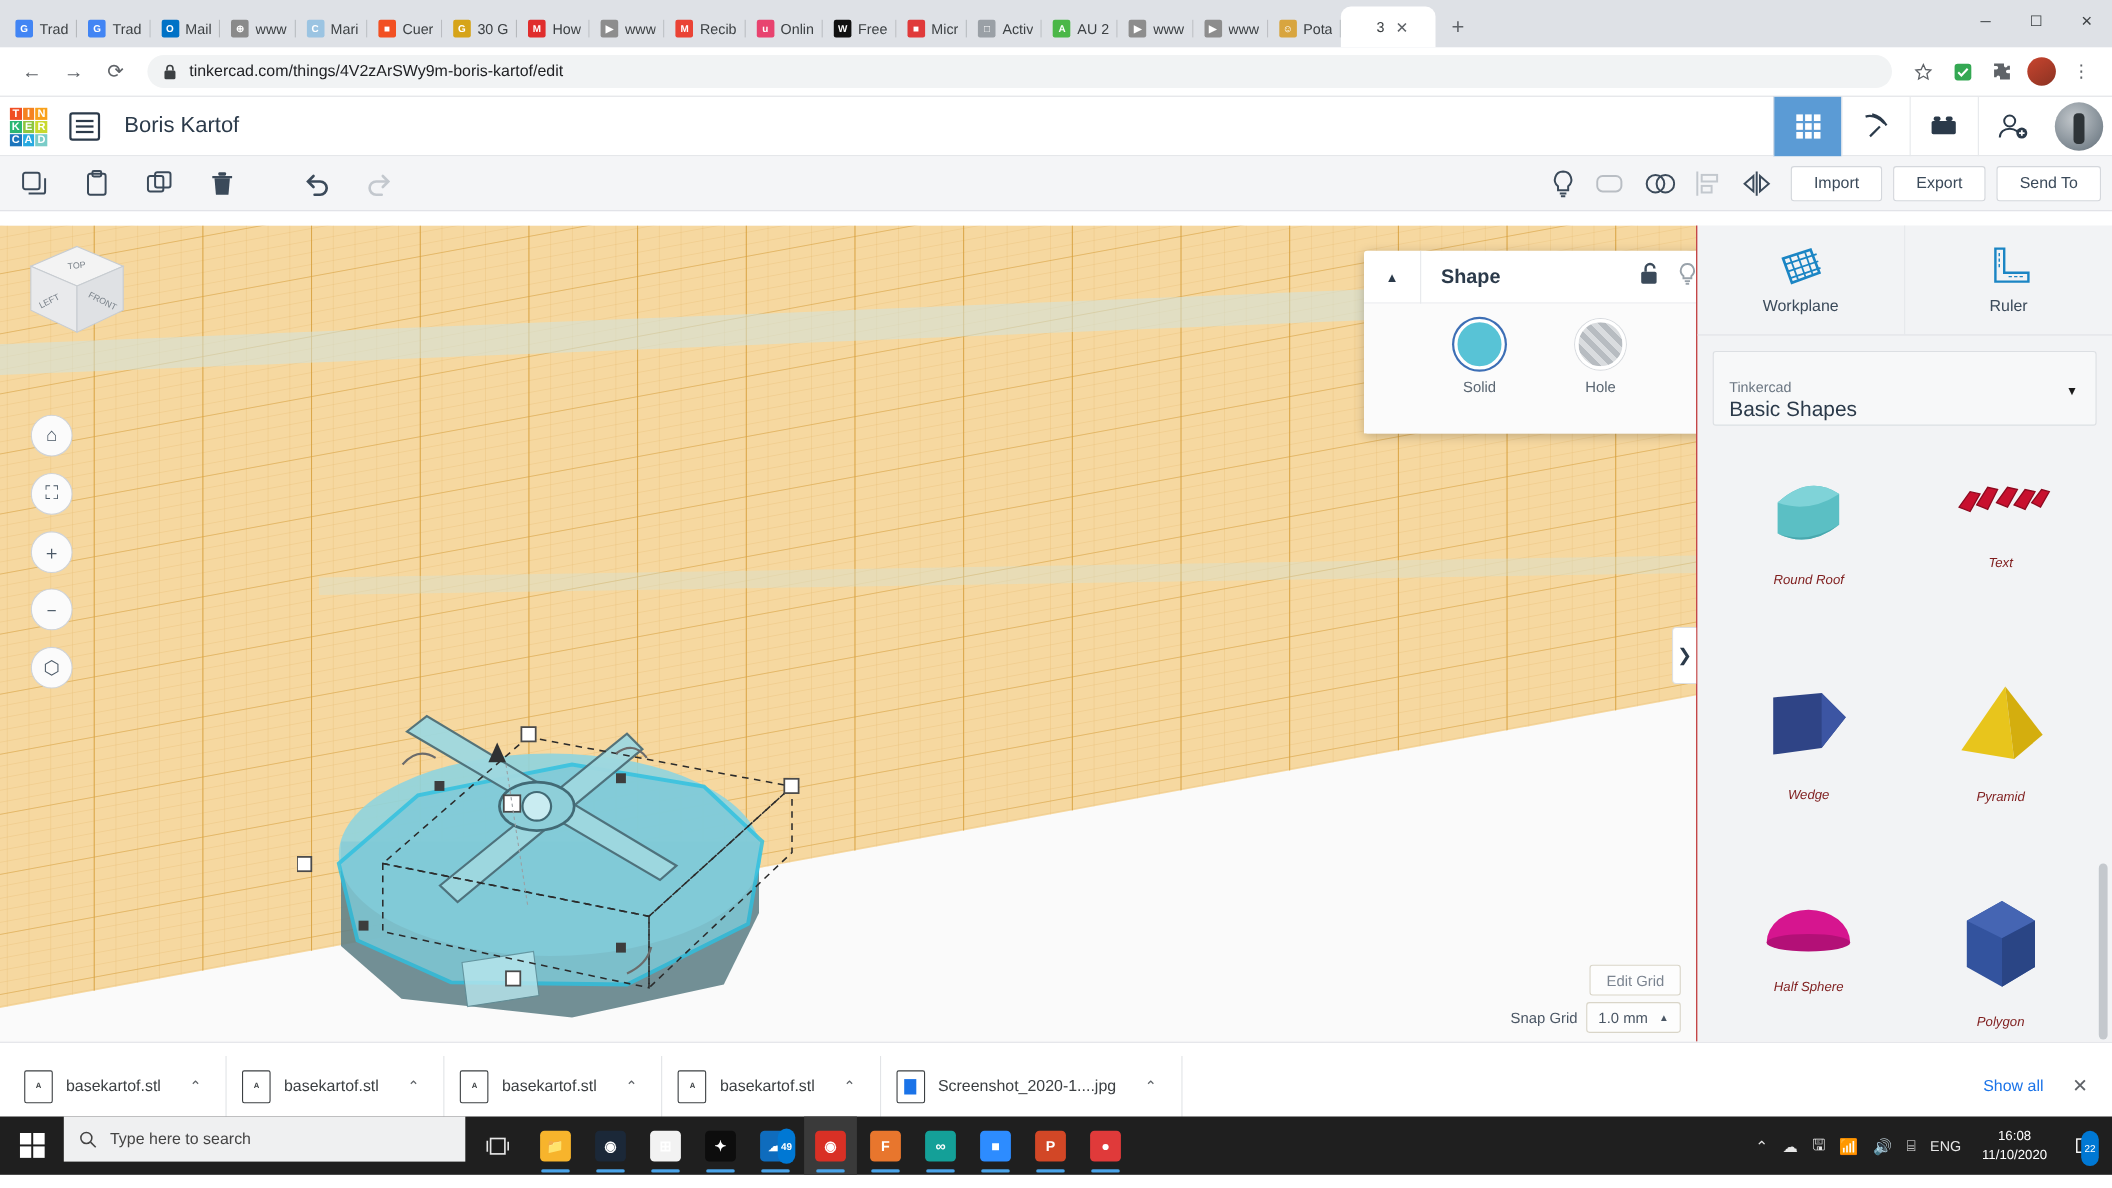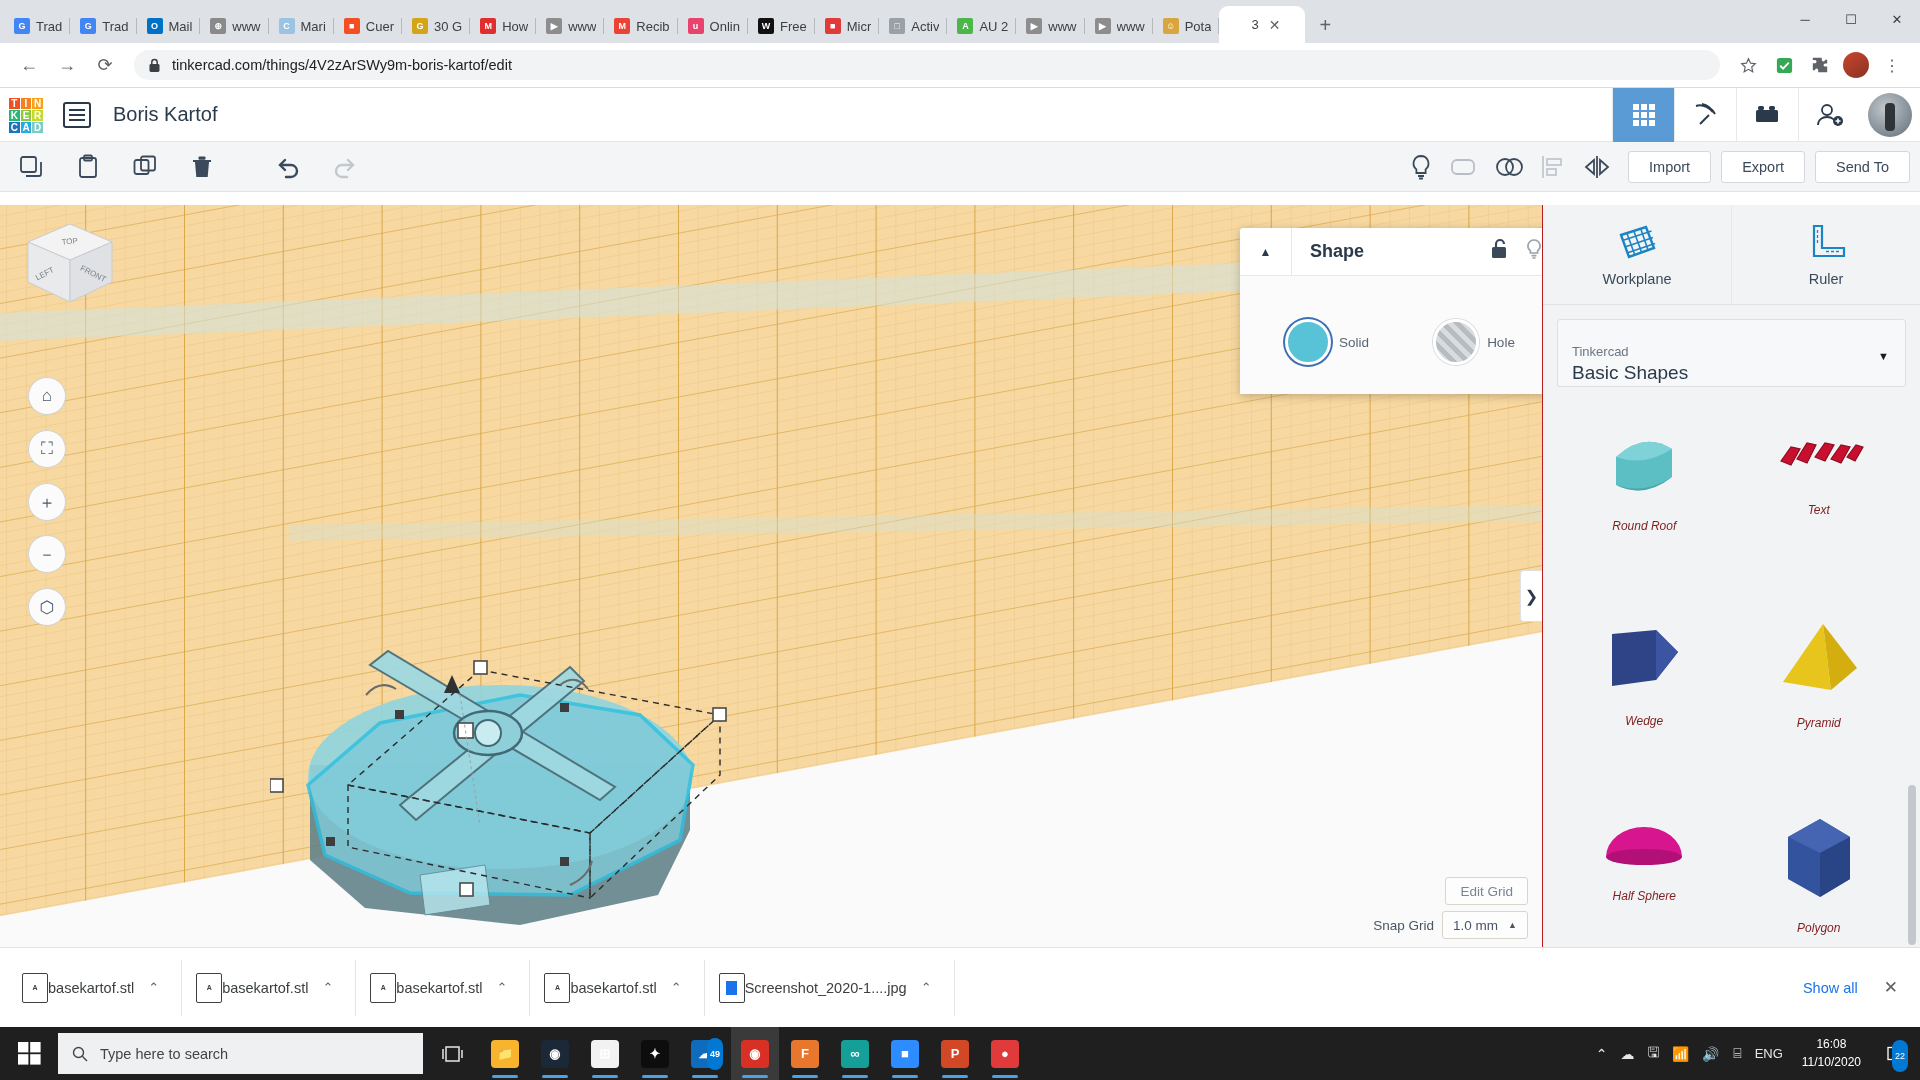--- a/index.html
+++ b/index.html
@@ -92,21 +92,21 @@
   
   .shape-panel { position:absolute; left:1240px; top:228px; width:320px;
     background:#fff; box-shadow:0 2px 10px rgba(0,0,0,.22); border-radius:3px; }
   .sp-head { height:48px; display:flex; align-items:center; border-bottom:1px solid #e6e8eb; }
   .sp-collapse { width:52px; display:flex; align-items:center; justify-content:center;
     border-right:1px solid #e6e8eb; height:48px; color:#2b3a4a; font-size:12px; }
   .sp-title { margin-left:18px; font-size:18px; font-weight:bold; color:#2b3a4a; }
   .sp-acts { margin-left:auto; display:flex; gap:14px; padding-right:16px; }
   .sp-body { height:118px; background:#fbfbfb; display:flex; justify-content:center;
     gap:64px; padding-top:14px; }
-  .swatch-wrap { display:flex; flex-direction:row; align-items:center; gap:8px; }
+  .swatch-wrap { display:flex; flex-direction:column; align-items:center; gap:8px; }
   .swatch { width:46px; height:46px; border-radius:50%; }
   .swatch.solid { background:#58c3d6; border:3px solid #fff;
     box-shadow:0 0 0 2px #3d6fb5; }
   .swatch.hole { border:3px solid #fff; box-shadow:0 0 0 1px #d8dbdf;
     background:repeating-linear-gradient(45deg,#b7bcc1 0 5px,#d9dcdf 5px 10px); }
   .sw-label { font-size:13.5px; color:#5a6672; }
 
   
   .grid-ctl { position:absolute; right:14px; bottom:8px; display:flex;
     flex-direction:column; align-items:flex-end; gap:6px; }
@@ -141,32 +141,32 @@
   .shape-cell { height:193px; display:flex; flex-direction:column; align-items:center;
     justify-content:flex-start; padding-top:26px; gap:16px; }
   .shape-cell .nm { font-size:12px; color:#7f1d1d;font-style:italic; }
   .rp-scroll { position:absolute; right:4px; top:580px; width:8px; height:160px;
     background:#c4c8cd; border-radius:4px; }
 
   
   .dlbar { position:absolute; left:0; right:0; bottom:53px; height:80px;
     background:#fff; border-top:1px solid #e0e2e6; display:flex; align-items:center;
     padding-left:8px; }
-  .dlitem { display:flex; align-items:center; padding:0 22px 0 14px;
+  .dlitem { display:flex; align-items:center; gap:12px; padding:0 22px 0 14px;
     height:56px; border-right:1px solid #e2e4e7; font-size:14.5px; color:#3c4043; }
   .dl-ico { width:26px; height:30px; border:1.5px solid #3c4043; border-radius:2px;
     display:flex; align-items:center; justify-content:center; font-size:8px;
     flex:0 0 26px; }
   .dl-caret { color:#5f6368; font-size:13px; margin-left:14px; }
   .dl-showall { margin-left:auto; font-size:14.5px; color:#1a73e8; padding:0 20px; }
   .dl-close { padding:0 22px 0 6px; color:#5f6368; font-size:17px; }
 
   
-  .taskbar { position:absolute; left:0; right:0; bottom:0; height:53px;
-    background:#1f1f1f; display:flex; align-items:center; }
+  .taskbar { position:absolute; left:0; right:0; bottom:12px; height:53px;
+    background:#1f1f1f; display:flex; }
   .tb-start { width:58px; height:53px; display:flex; align-items:center;
     justify-content:center; }
   .tb-search { width:365px; height:41px; background:#eff0f1; display:flex;
     align-items:center; gap:12px; padding:0 14px; font-size:14.5px; color:#444; }
   .tb-taskview { width:58px; display:flex; align-items:center; justify-content:center;
     color:#e7e7e7; }
   .tb-apps { display:flex; align-items:center; gap:2px; }
   .tb-app { width:48px; height:53px; display:flex; align-items:center;
     justify-content:center; position:relative; }
   .tb-app.run::after{ content:""; position:absolute; bottom:2px; left:11px; width:26px;

